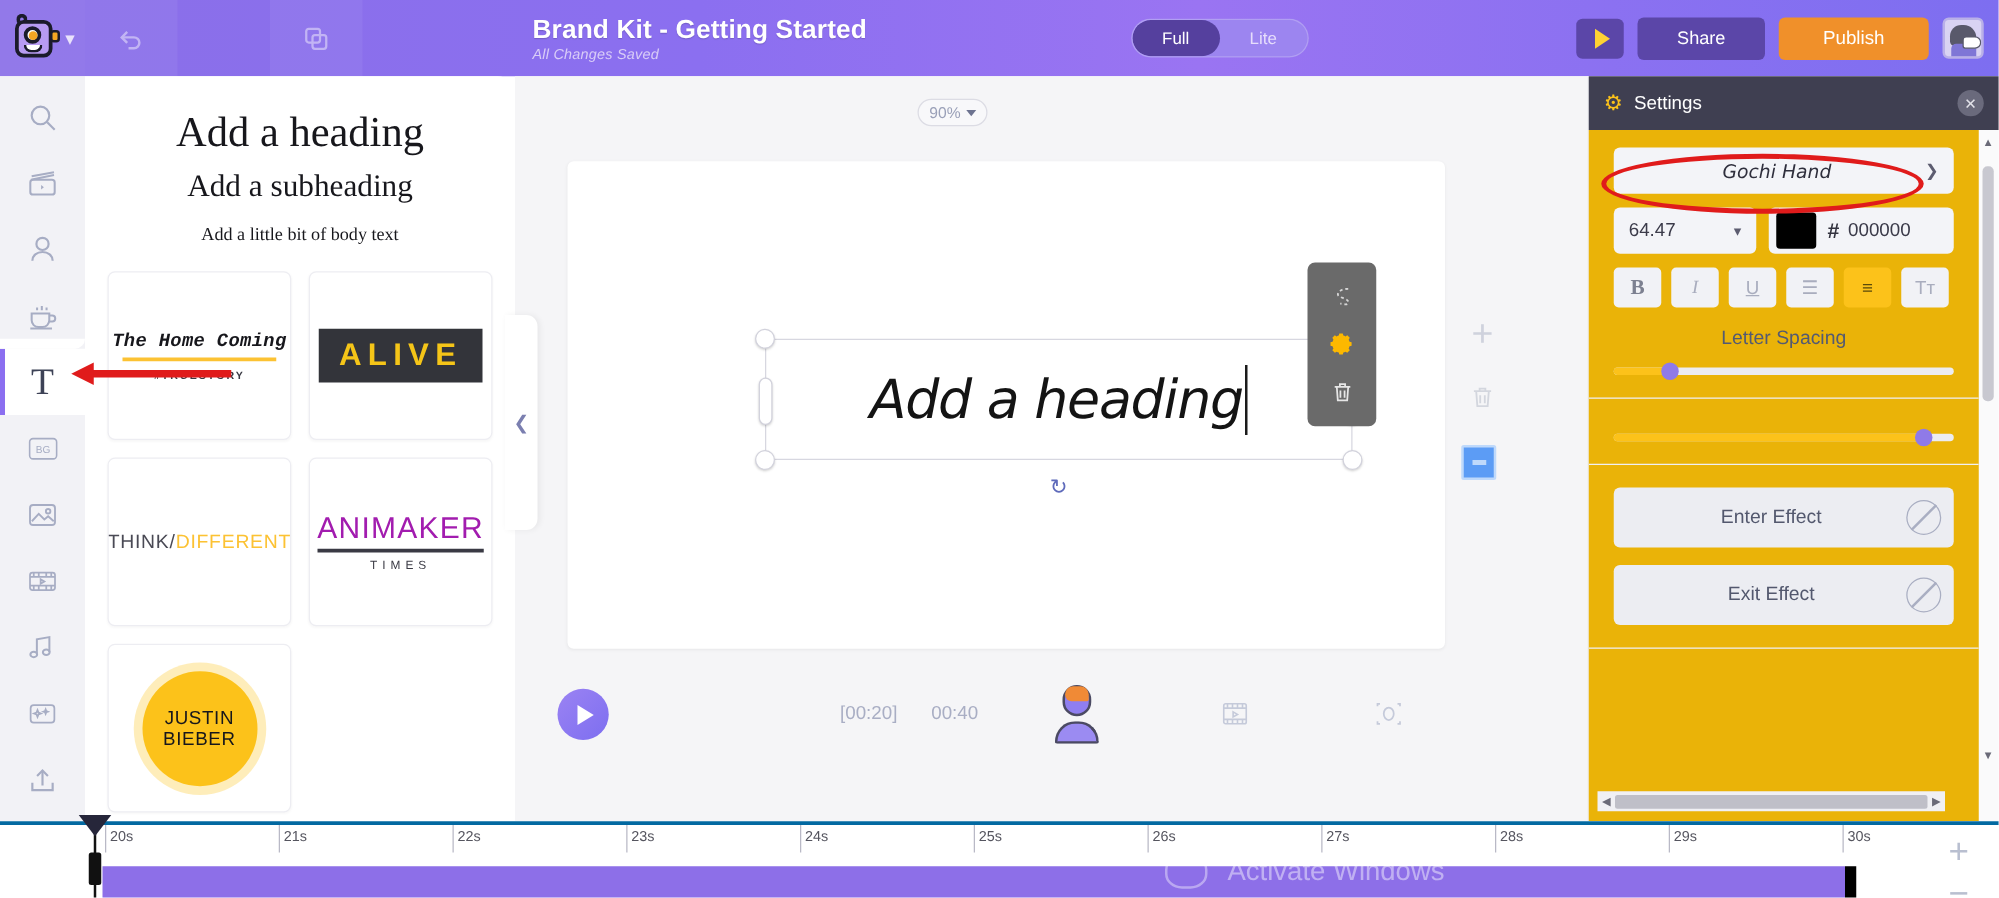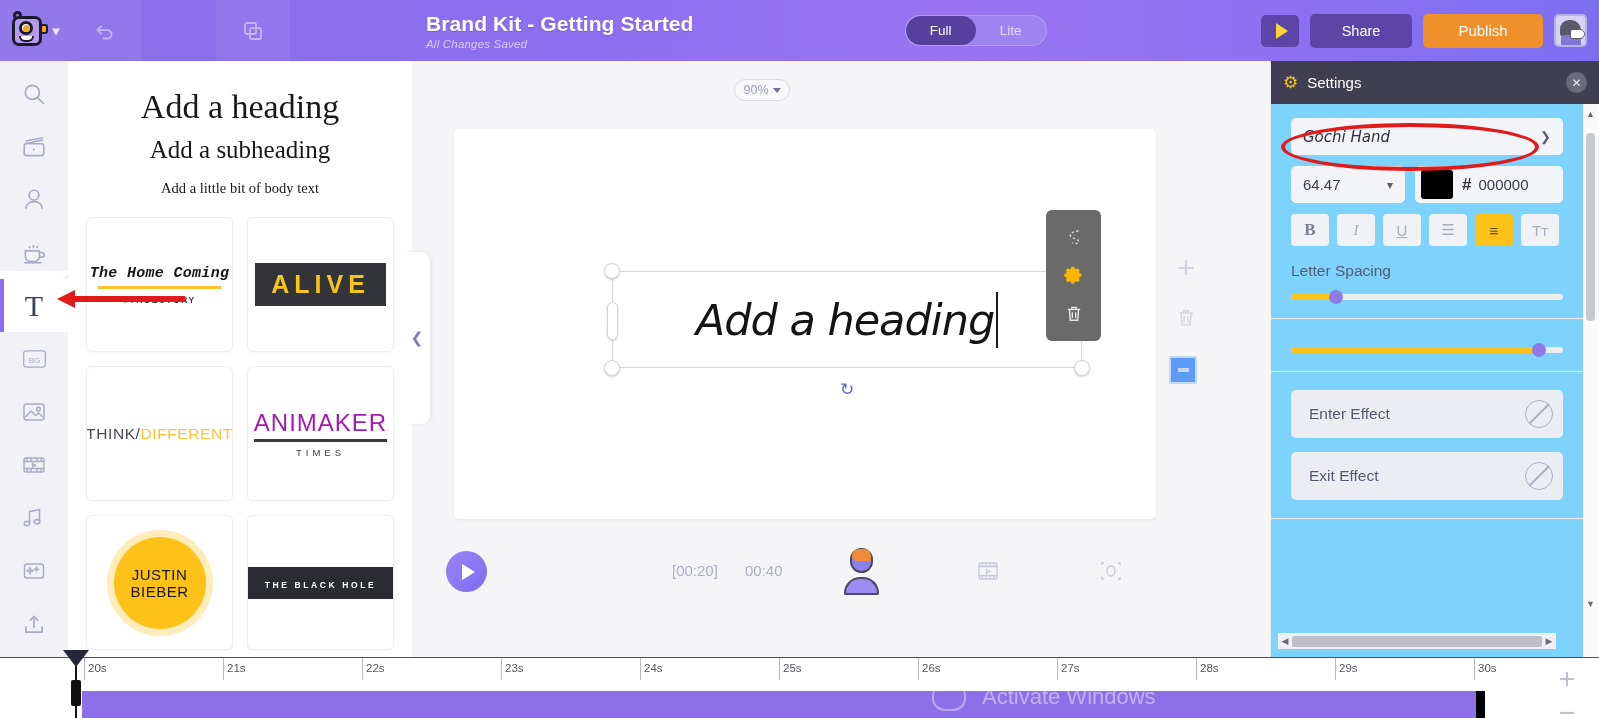--- a/index.html
+++ b/index.html
@@ -254,21 +254,21 @@
   .char-ico .hair { position:absolute; left:13px; top:1px; width:19px; height:12px;
                  background:#f08a36; border-radius:10px 10px 2px 8px; }
   .char-ico .b { position:absolute; left:5px; top:29px; width:35px; height:18px; background:#9b8bf2;
                  border:2.5px solid #4b4a63; border-radius:17px 17px 2px 2px; }
   .pb-ico { position:absolute; top:34px; width:32px; height:32px; display:flex;
             align-items:center; justify-content:center; cursor:pointer; }
   .pb-ico.film { left:560px; } .pb-ico.crop { left:683px; }
 
   
   .timeline { position:absolute; left:0; top:657px; width:1599px; height:45px; background:#ffffff;
-              border-top:1px solid #0369a1; }
+              border-top:3px solid #0369a1; }
   .tl-ruler { position:absolute; left:68px; top:0; width:1464px; height:22px; }
   .tick { position:absolute; top:0; height:22px; border-left:1px solid #b9b9c6; }
   .tick span { position:absolute; left:3px; top:4px; font-size:11.5px; color:#55555f; }
   .playhead { position:absolute; left:75px; top:-8px; width:2px; height:69px; background:#111; z-index:4; }
   .playhead .tri { position:absolute; left:-12px; top:0; width:0; height:0;
     border-left:13px solid transparent; border-right:13px solid transparent; border-top:17px solid #26263a; }
   .playhead .grip { position:absolute; left:-4px; top:30px; width:10px; height:26px; background:#111; border-radius:2px; }
   .tl-track { position:absolute; left:82px; top:33px; width:1394px; height:28px; background:#8d6fe8; }
   .tl-track-end { position:absolute; left:1476px; top:33px; width:9px; height:28px; background:#000; }
   .tl-zoom { position:absolute; right:10px; top:4px; width:44px; }
@@ -282,22 +282,22 @@
                border:2.5px solid rgba(255,255,255,.4); border-radius:50% 50% 40% 40%; }
 
   
   .settings { position:absolute; right:0; top:61px; width:329px; height:596px; background:#fafafb;
               border-left:1px solid #ebebf0; }
   .set-head { height:43px; background:#3f3f51; display:flex; align-items:center; padding:0 12px; }
   .set-head .gear { color:#fcc21a; font-size:17px; margin-right:9px; }
   .set-head .ttl { color:#ffffff; font-size:15px; flex:1; }
   .set-head .close { width:21px; height:21px; border-radius:50%; background:#6a6a7c; color:#e3e3ea;
                      font-size:12px; display:flex; align-items:center; justify-content:center; cursor:pointer; }
-  .set-body { position:absolute; left:0; top:43px; width:312px; height:553px; background:#7dd3fc;
-              overflow:hidden; }
+  .set-body { position:absolute; left:0; top:43px; width:312px; height:553px; background:#eab308;
+              overflow:hidden;text-align:center; }
   .sec { border-bottom:1px solid #f0f0f4; padding:14px 20px 18px; }
   .fontrow {
     height:37px; background:#f3f4f8; border-radius:5px; display:flex; align-items:center;
     padding:0 12px; cursor:pointer;
   }
   .fontrow .name { flex:1; font-family:"DejaVu Sans", sans-serif; font-style:italic; font-size:15px; color:#2f2f3d; }
   .fontrow .chev { color:#5c5c70; font-size:13px; }
   .redellipse {
     position:absolute; left:1281px; top:123px; width:258px; height:48px;
     border:4px solid #e01b1b; border-radius:50%; pointer-events:none; z-index:9;
@@ -508,23 +508,20 @@
         </div>
       </div>
 
       <div class="tpl-card">
         <div class="tc-justin">
           <div>JUSTIN</div>
           <div>BIEBER</div>
         </div>
       </div>
 
-      <div class="tpl-card">
-        <div class="tc-black"><span>THE BLACK HOLE</span></div>
-      </div>
     </div>
   </div>
 
   <div class="panel-collapse">
     <span>❮</span>
   </div>
 
   <div class="stage">
     <div class="zoompill">
       <b>90%</b>

